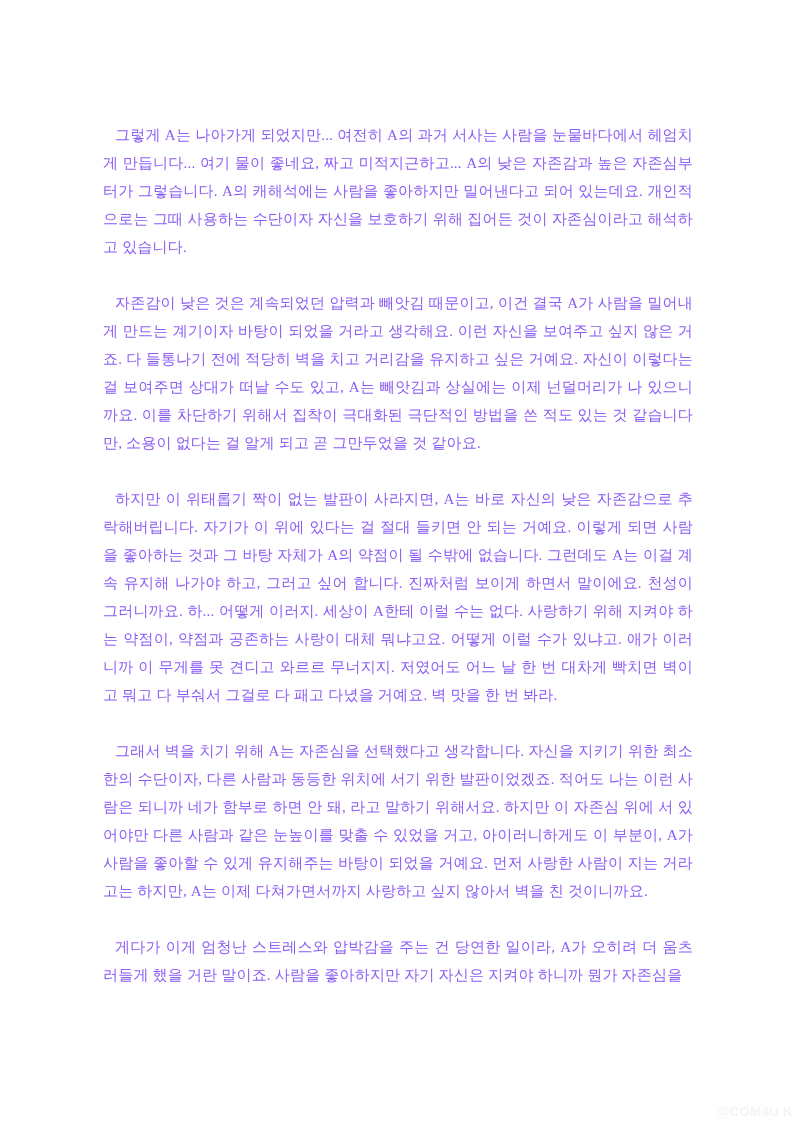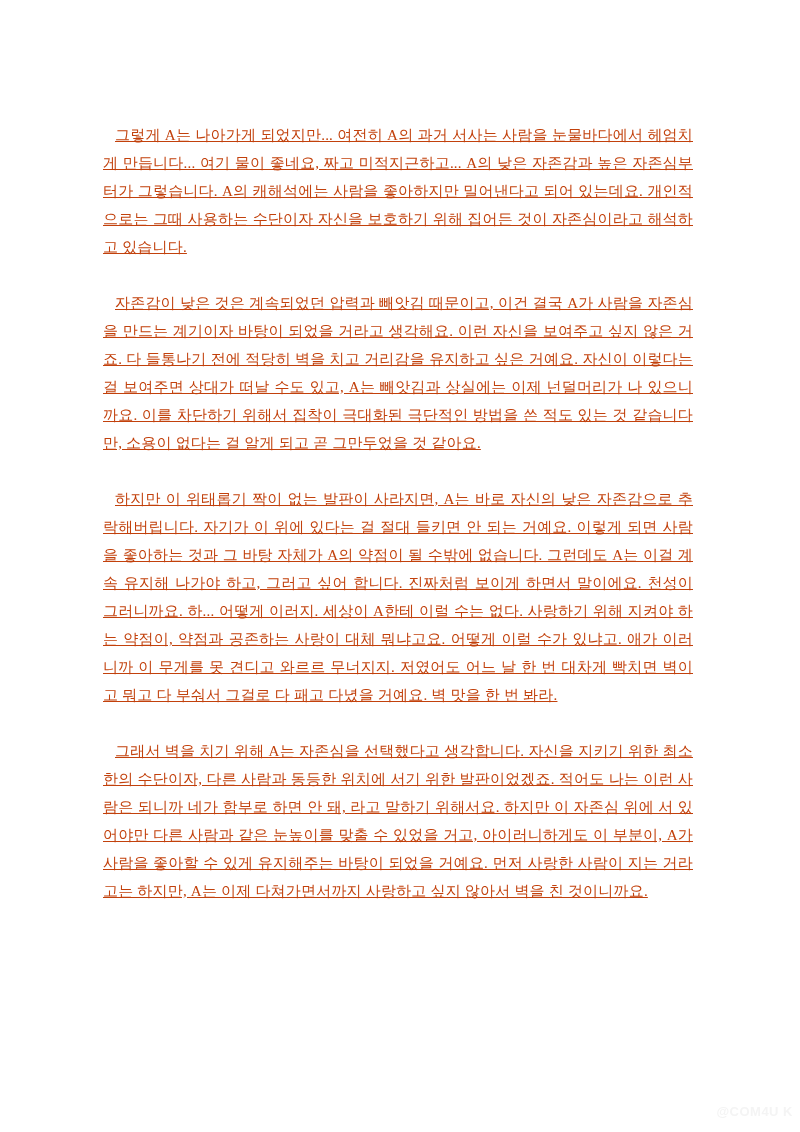--- a/index.html
+++ b/index.html
@@ -18,44 +18,44 @@
   .content {
     position: absolute;
     left: 103px;
     top: 121px;
     width: 590px;
   }
   .content p {
     margin: 0 0 28px 0;
     font-size: 15px;
     line-height: 28px;
-    color: #c2410c;
+    color: #8b5cf6;
     text-align: justify;
     text-justify: inter-character;
     text-indent: 12px;
     word-break: break-all;
     letter-spacing: 0.2px;
-    text-decoration: underline;
   }
   .watermark {
     position: absolute;
     right: 7px;
     bottom: 13px;
     font-family: "Liberation Sans", "DejaVu Sans", sans-serif;
     font-size: 13px;
     font-weight: bold;
     color: #f4f4f4;
     letter-spacing: 0.5px;
     user-select: none;
   }
 </style>
 </head>
 <body>
 
 <div class="page">
   <div class="content">
     <p>그렇게 A는 나아가게 되었지만... 여전히 A의 과거 서사는 사람을 눈물바다에서 헤엄치게 만듭니다... 여기 물이 좋네요, 짜고 미적지근하고... A의 낮은 자존감과 높은 자존심부터가 그렇습니다. A의 캐해석에는 사람을 좋아하지만 밀어낸다고 되어 있는데요. 개인적으로는 그때 사용하는 수단이자 자신을 보호하기 위해 집어든 것이 자존심이라고 해석하고 있습니다.</p>
-    <p>자존감이 낮은 것은 계속되었던 압력과 빼앗김 때문이고, 이건 결국 A가 사람을 자존심을 만드는 계기이자 바탕이 되었을 거라고 생각해요. 이런 자신을 보여주고 싶지 않은 거죠. 다 들통나기 전에 적당히 벽을 치고 거리감을 유지하고 싶은 거예요. 자신이 이렇다는 걸 보여주면 상대가 떠날 수도 있고, A는 빼앗김과 상실에는 이제 넌덜머리가 나 있으니까요. 이를 차단하기 위해서 집착이 극대화된 극단적인 방법을 쓴 적도 있는 것 같습니다만, 소용이 없다는 걸 알게 되고 곧 그만두었을 것 같아요.</p>
+    <p>자존감이 낮은 것은 계속되었던 압력과 빼앗김 때문이고, 이건 결국 A가 사람을 밀어내게 만드는 계기이자 바탕이 되었을 거라고 생각해요. 이런 자신을 보여주고 싶지 않은 거죠. 다 들통나기 전에 적당히 벽을 치고 거리감을 유지하고 싶은 거예요. 자신이 이렇다는 걸 보여주면 상대가 떠날 수도 있고, A는 빼앗김과 상실에는 이제 넌덜머리가 나 있으니까요. 이를 차단하기 위해서 집착이 극대화된 극단적인 방법을 쓴 적도 있는 것 같습니다만, 소용이 없다는 걸 알게 되고 곧 그만두었을 것 같아요.</p>
     <p>하지만 이 위태롭기 짝이 없는 발판이 사라지면, A는 바로 자신의 낮은 자존감으로 추락해버립니다. 자기가 이 위에 있다는 걸 절대 들키면 안 되는 거예요. 이렇게 되면 사람을 좋아하는 것과 그 바탕 자체가 A의 약점이 될 수밖에 없습니다. 그런데도 A는 이걸 계속 유지해 나가야 하고, 그러고 싶어 합니다. 진짜처럼 보이게 하면서 말이에요. 천성이 그러니까요. 하... 어떻게 이러지. 세상이 A한테 이럴 수는 없다. 사랑하기 위해 지켜야 하는 약점이, 약점과 공존하는 사랑이 대체 뭐냐고요. 어떻게 이럴 수가 있냐고. 애가 이러니까 이 무게를 못 견디고 와르르 무너지지. 저였어도 어느 날 한 번 대차게 빡치면 벽이고 뭐고 다 부숴서 그걸로 다 패고 다녔을 거예요. 벽 맛을 한 번 봐라.</p>
     <p>그래서 벽을 치기 위해 A는 자존심을 선택했다고 생각합니다. 자신을 지키기 위한 최소한의 수단이자, 다른 사람과 동등한 위치에 서기 위한 발판이었겠죠. 적어도 나는 이런 사람은 되니까 네가 함부로 하면 안 돼, 라고 말하기 위해서요. 하지만 이 자존심 위에 서 있어야만 다른 사람과 같은 눈높이를 맞출 수 있었을 거고, 아이러니하게도 이 부분이, A가 사람을 좋아할 수 있게 유지해주는 바탕이 되었을 거예요. 먼저 사랑한 사람이 지는 거라고는 하지만, A는 이제 다쳐가면서까지 사랑하고 싶지 않아서 벽을 친 것이니까요.</p>
+    <p>게다가 이게 엄청난 스트레스와 압박감을 주는 건 당연한 일이라, A가 오히려 더 움츠러들게 했을 거란 말이죠. 사람을 좋아하지만 자기 자신은 지켜야 하니까 뭔가 자존심을</p>
   </div>
   <div class="watermark">@COM4U K</div>
 </div>
 
 </body></html>

